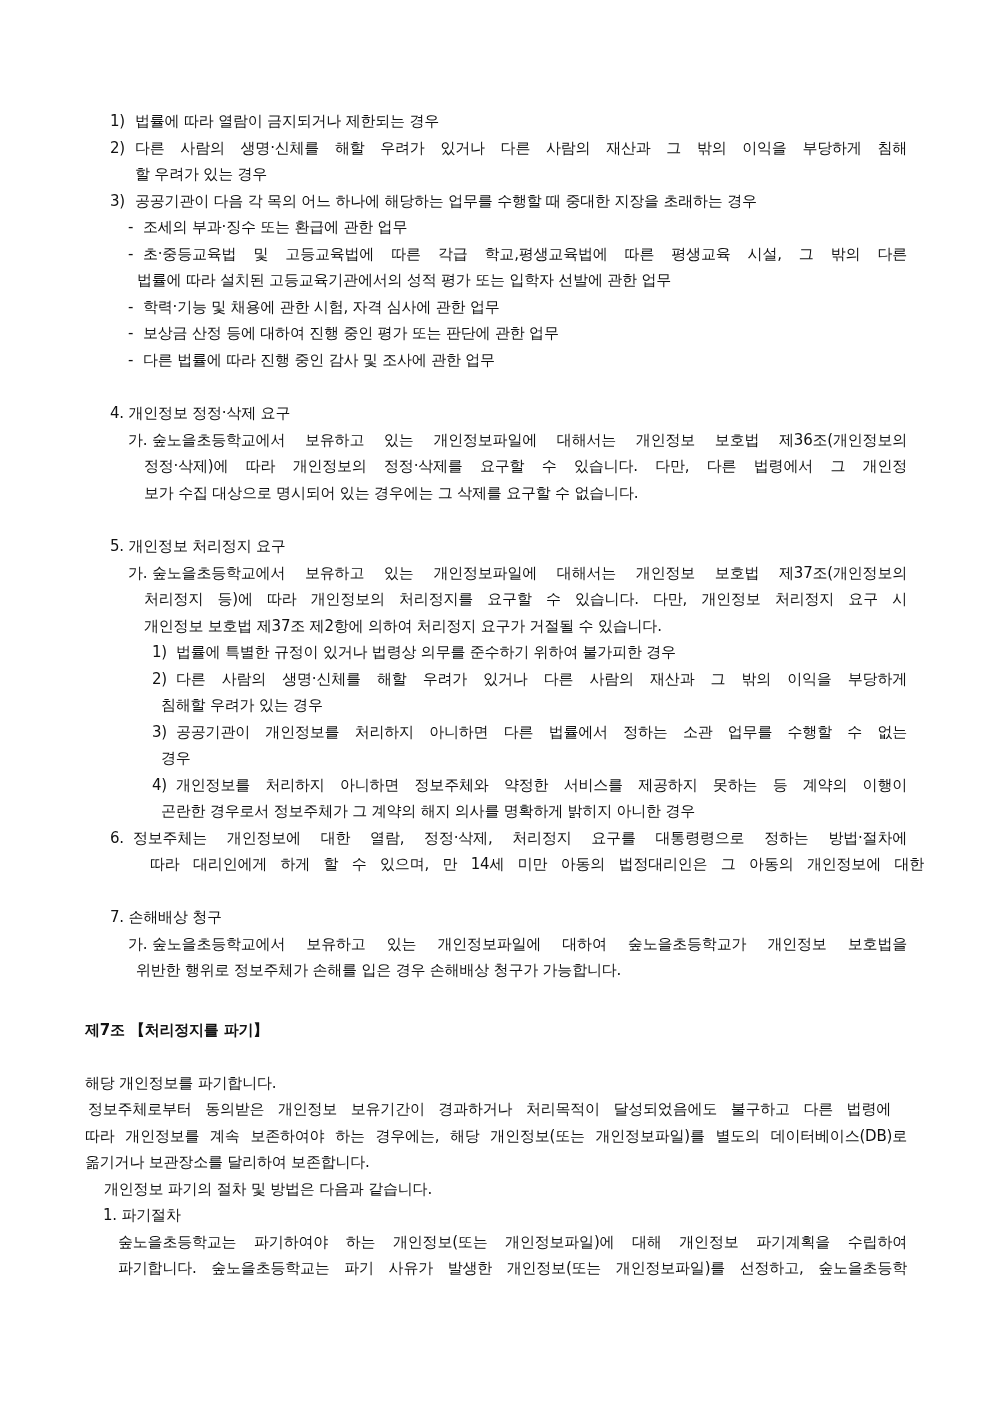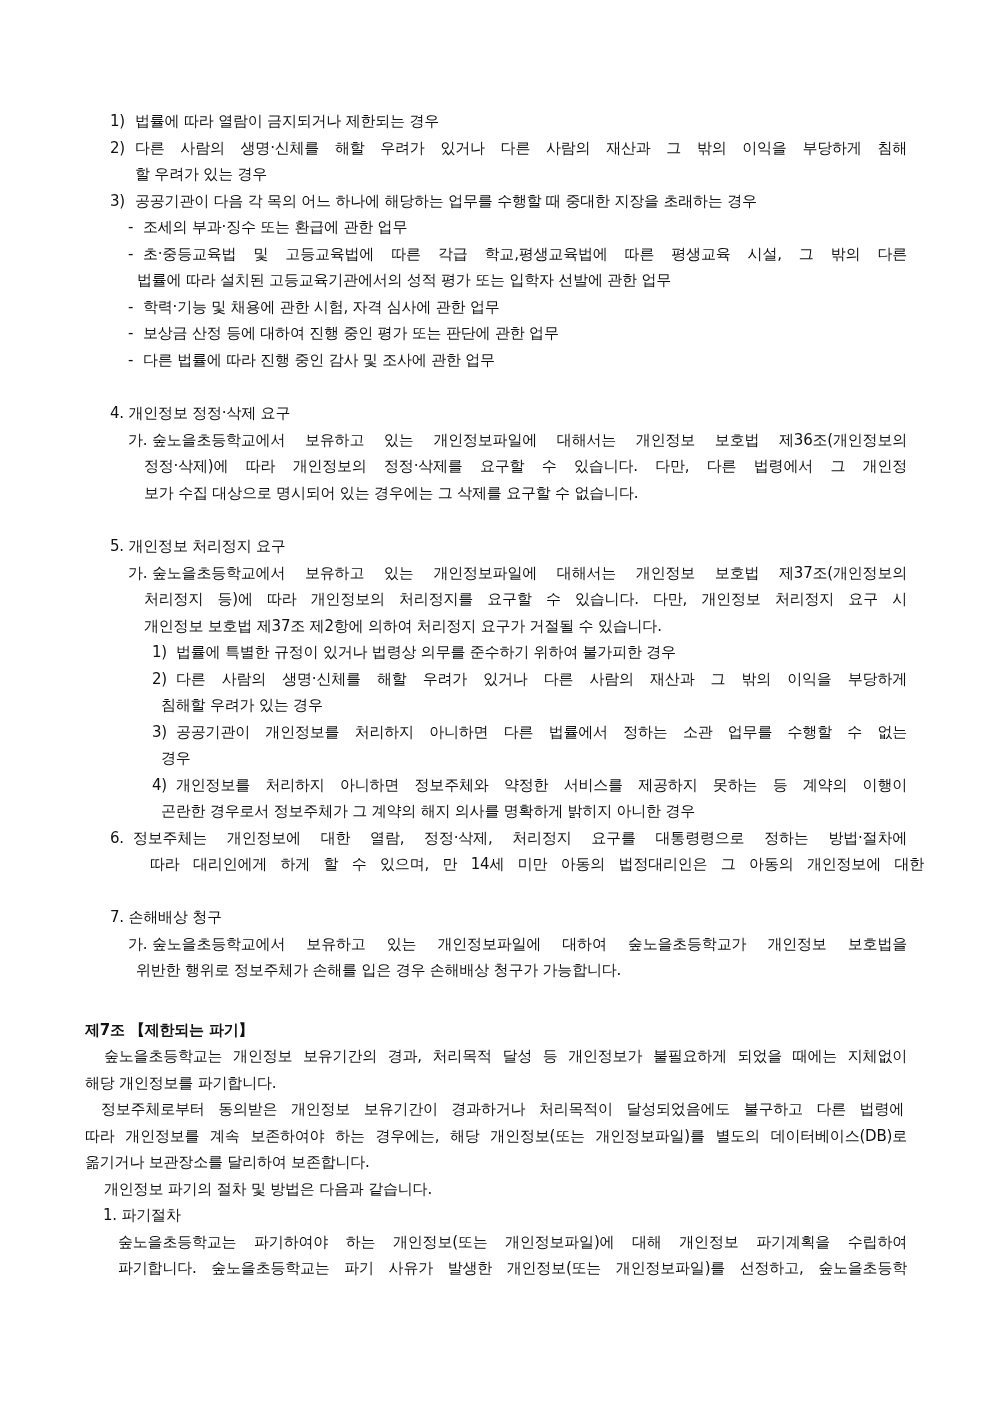--- a/index.html
+++ b/index.html
@@ -85,26 +85,25 @@
 
   <div class="ln" style="left:110px;top:828px">6.</div>
   <div class="ln just" style="left:133px;top:828px;width:774px">정보주체는 개인정보에 대한 열람, 정정·삭제, 처리정지 요구를 대통령령으로 정하는 방법·절차에</div>
   <div class="ln just" style="left:150px;top:854px;width:774px">따라 대리인에게 하게 할 수 있으며, 만 14세 미만 아동의 법정대리인은 그 아동의 개인정보에 대한</div>
 
   <div class="ln" style="left:110px;top:907px">7. 손해배상 청구</div>
   <div class="ln" style="left:128px;top:934px">가.</div>
   <div class="ln" style="left:136px;top:960px">위반한 행위로 정보주체가 손해를 입은 경우 손해배상 청구가 가능합니다.</div>
   <div class="ln just" style="left:152px;top:934px;width:755px">숲노을초등학교에서 보유하고 있는 개인정보파일에 대하여 숲노을초등학교가 개인정보 보호법을</div>
 
-  <div class="ln heading" style="left:85px;top:1020px">제7조 【제한되는 파기】</div>
+  <div class="ln heading" style="left:85px;top:1020px">제7조 【처리정지를 파기】</div>
 
-  <div class="ln just" style="left:104px;top:1046px;width:803px">숲노을초등학교는 개인정보 보유기간의 경과, 처리목적 달성 등 개인정보가 불필요하게 되었을 때에는 지체없이</div>
   <div class="ln" style="left:85px;top:1073px">해당 개인정보를 파기합니다.</div>
 
-  <div class="ln just" style="left:101px;top:1099px;width:803px">정보주체로부터 동의받은 개인정보 보유기간이 경과하거나 처리목적이 달성되었음에도 불구하고 다른 법령에</div>
+  <div class="ln just" style="left:88px;top:1099px;width:803px">정보주체로부터 동의받은 개인정보 보유기간이 경과하거나 처리목적이 달성되었음에도 불구하고 다른 법령에</div>
   <div class="ln just" style="left:85px;top:1126px;width:822px">따라 개인정보를 계속 보존하여야 하는 경우에는, 해당 개인정보(또는 개인정보파일)를 별도의 데이터베이스(DB)로</div>
   <div class="ln" style="left:85px;top:1152px">옮기거나 보관장소를 달리하여 보존합니다.</div>
 
   <div class="ln" style="left:104px;top:1179px">개인정보 파기의 절차 및 방법은 다음과 같습니다.</div>
 
   <div class="ln" style="left:103px;top:1205px">1. 파기절차</div>
   <div class="ln just" style="left:118px;top:1232px;width:789px">숲노을초등학교는 파기하여야 하는 개인정보(또는 개인정보파일)에 대해 개인정보 파기계획을 수립하여</div>
   <div class="ln just" style="left:118px;top:1258px;width:789px">파기합니다. 숲노을초등학교는 파기 사유가 발생한 개인정보(또는 개인정보파일)를 선정하고, 숲노을초등학</div>
 
 </div>

